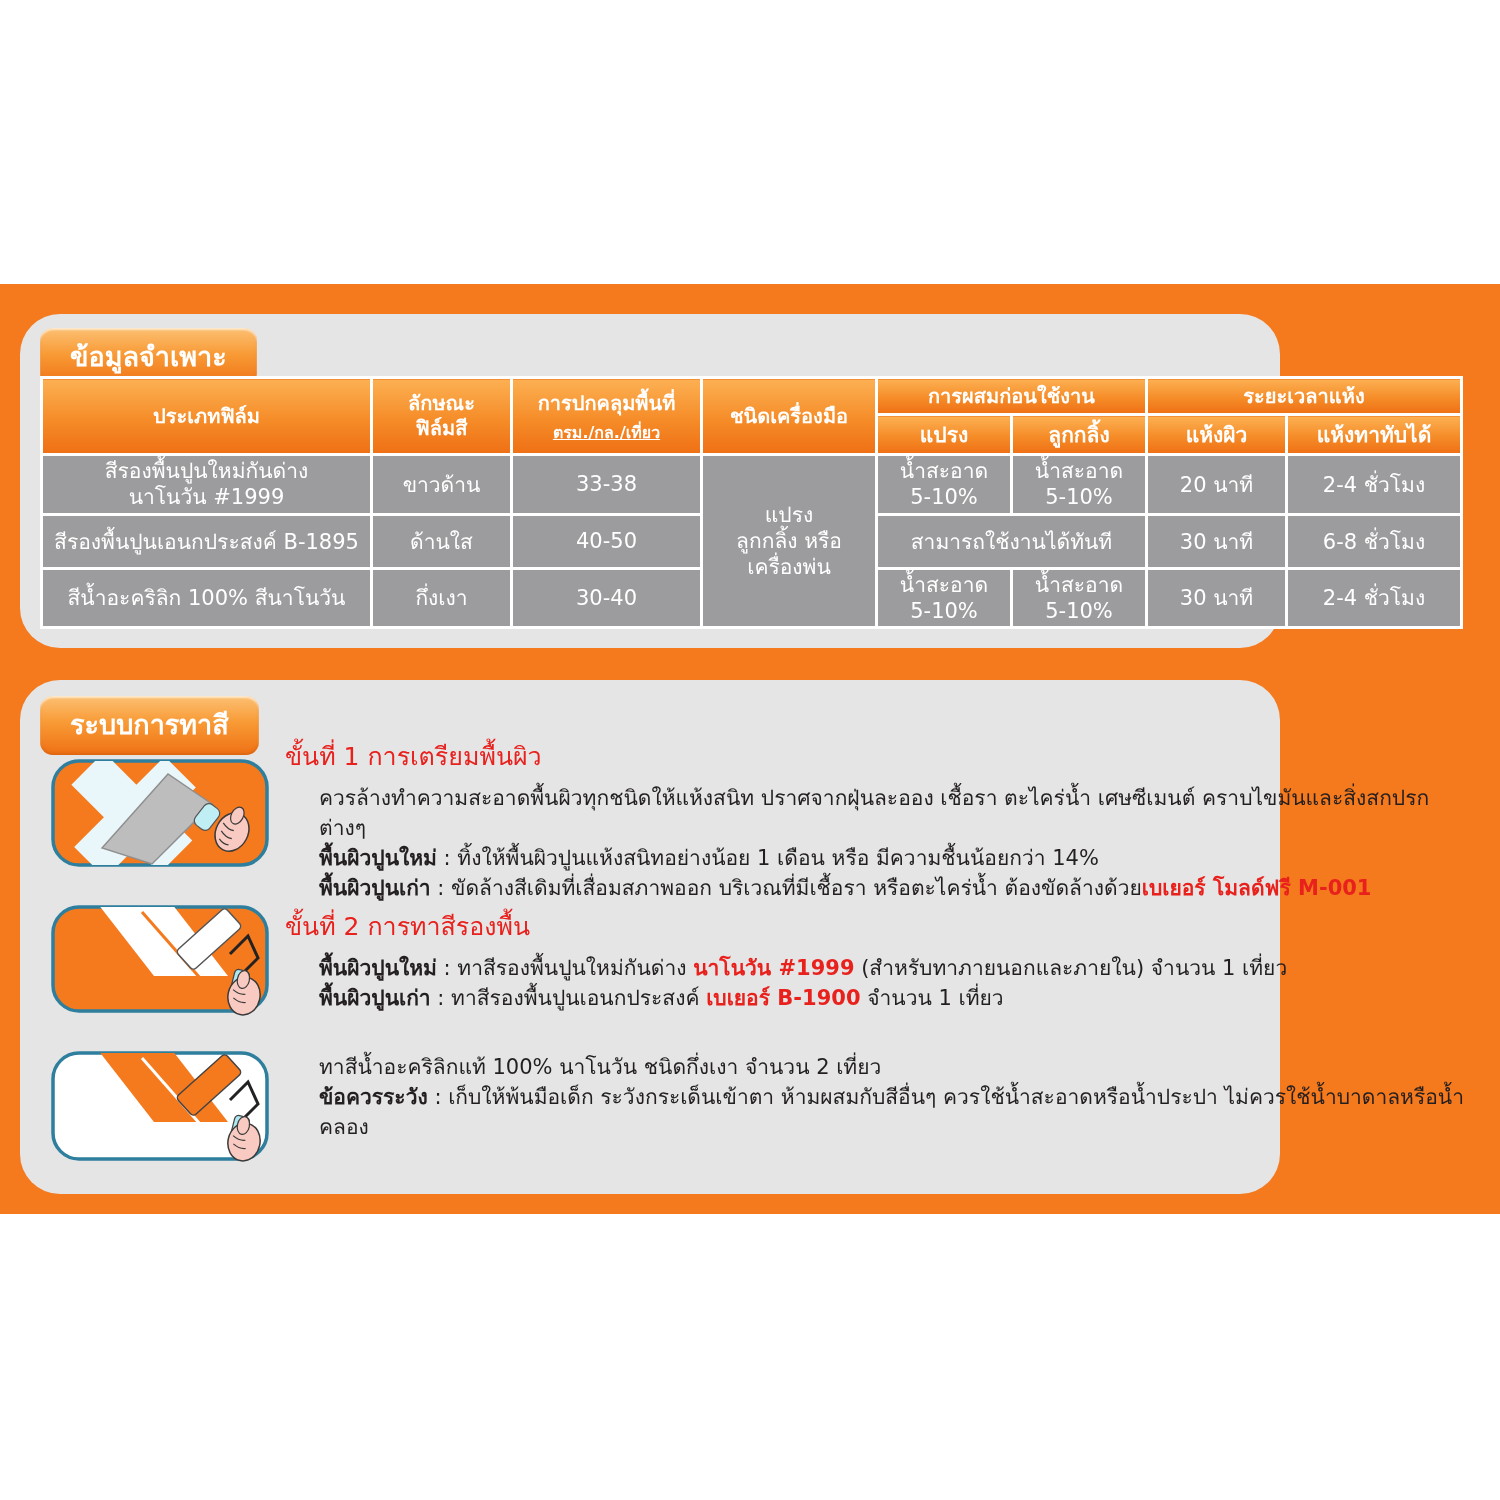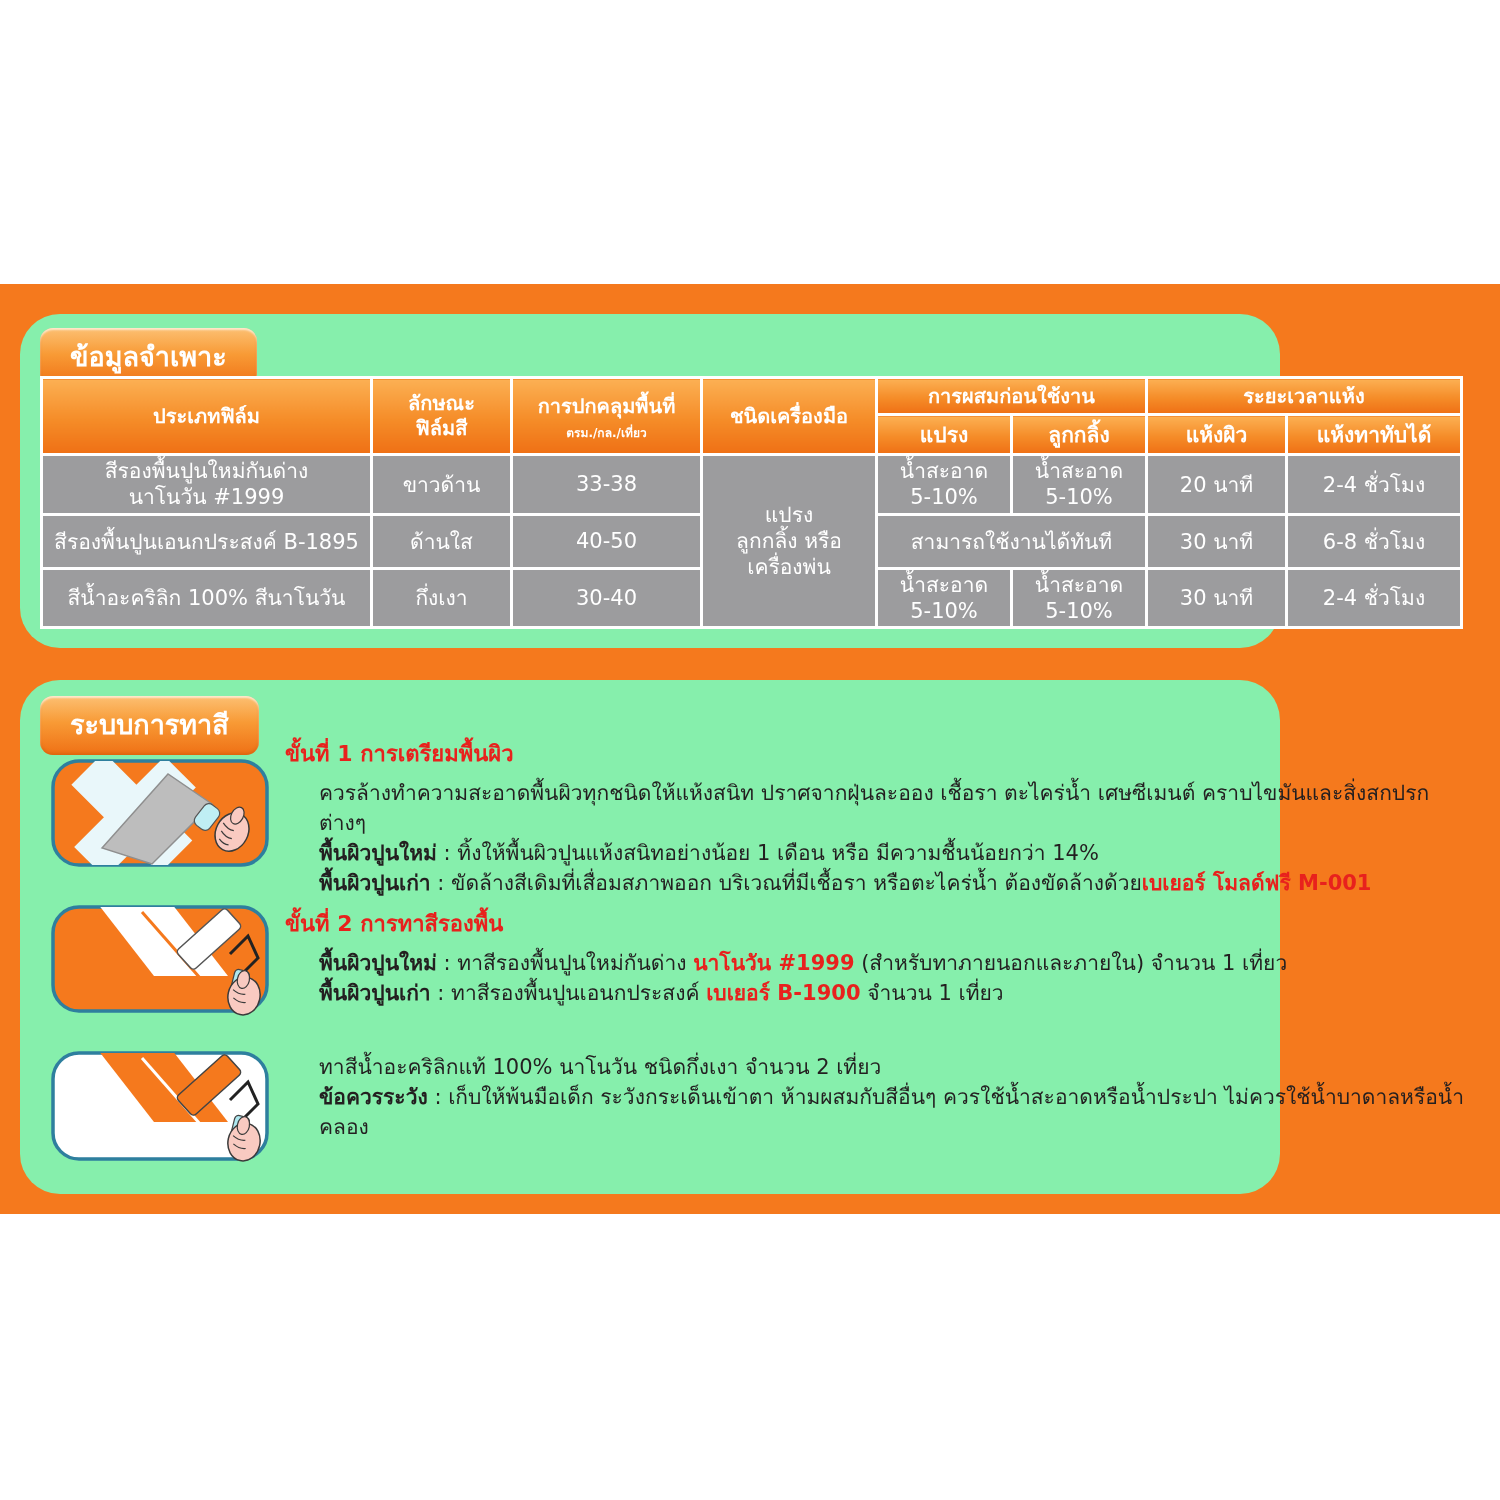--- a/index.html
+++ b/index.html
@@ -8,21 +8,21 @@
     --gray-cell:#9c9c9e;
     --teal:#2e7f9e;
     --ink:#231f20;
   }
   *{margin:0;padding:0;box-sizing:border-box;}
   body{font-family:"DejaVu Sans","Liberation Sans",sans-serif;background:#fff;}
   .page{position:relative;width:1500px;height:1500px;background:#fff;overflow:hidden;}
 
   .band{position:absolute;left:0;top:284px;width:1500px;height:930px;background:var(--orange);}
 
-  .card{position:absolute;left:20px;width:1260px;background:#86efac;border-radius:40px;}
+  .card{position:absolute;left:20px;width:1260px;background:#e5e5e5;border-radius:40px;}
   .card-spec{top:314px;height:334px;}
   .card-system{top:680px;height:514px;}
 
   .badge{
     position:absolute;left:20px;display:inline-block;
     padding:7px 30px 9px;border-radius:13px;
     background:linear-gradient(180deg,#fcc073 0%,#f89a35 45%,#ef7015 100%);
     box-shadow:inset 0 2px 2px rgba(255,255,255,.65), inset 0 -2px 3px rgba(190,80,0,.35);
     color:#fff;font-size:27px;font-weight:bold;white-space:nowrap;
   }
@@ -37,36 +37,36 @@
   .spec-table th,.spec-table td{
     border:3px solid #fff;text-align:center;vertical-align:middle;
     color:#fff;padding:2px 4px;
   }
   .spec-table th{
     background:linear-gradient(180deg,#fcb053 0%,#f58c28 55%,#ef7015 100%);
     font-size:21px;font-weight:bold;
   }
   .spec-table td{background:var(--gray-cell);font-size:21px;}
   .pre{white-space:pre-line;line-height:1.25;}
-  .sub-unit{display:block;font-size:12px;font-weight:bold;margin-top:1px;}
+  .sub-unit{display:block;font-size:16px;font-weight:bold;margin-top:1px;text-decoration:underline;}
   .h-group{height:28px;}
   .h-group th{font-size:20px;padding:1px 4px;}
   .h-sub th{height:32px;}
   .r1{height:57px;} .r2{height:54px;} .r3{height:56px;}
 
   
   .step-icon{position:absolute;left:30px;}
   .icon-1{top:78px;width:220px;height:110px;}
   .icon-2{top:224px;width:220px;height:110px;}
   .icon-3{top:370px;width:220px;height:112px;}
   .step-icon svg{width:100%;height:100%;overflow:visible;}
 
   .step-text{position:absolute;left:265px;width:1185px;color:var(--ink);}
   .step-1{top:56px;} .step-2{top:226px;} .step-3{top:372px;}
-  .step-title{color:var(--red);font-size:22px;font-weight:bold;margin-bottom:7px;}
+  .step-title{color:var(--red);font-size:25px;font-weight:normal;margin-bottom:7px;}
   .line{font-size:21px;line-height:30px;margin-left:34px;}
   .lbl{font-weight:bold;}
   .red{color:var(--red);font-weight:bold;}
 </style>
 </head>
 <body>
 
 <div class="page">
   <div class="band"></div>
 

